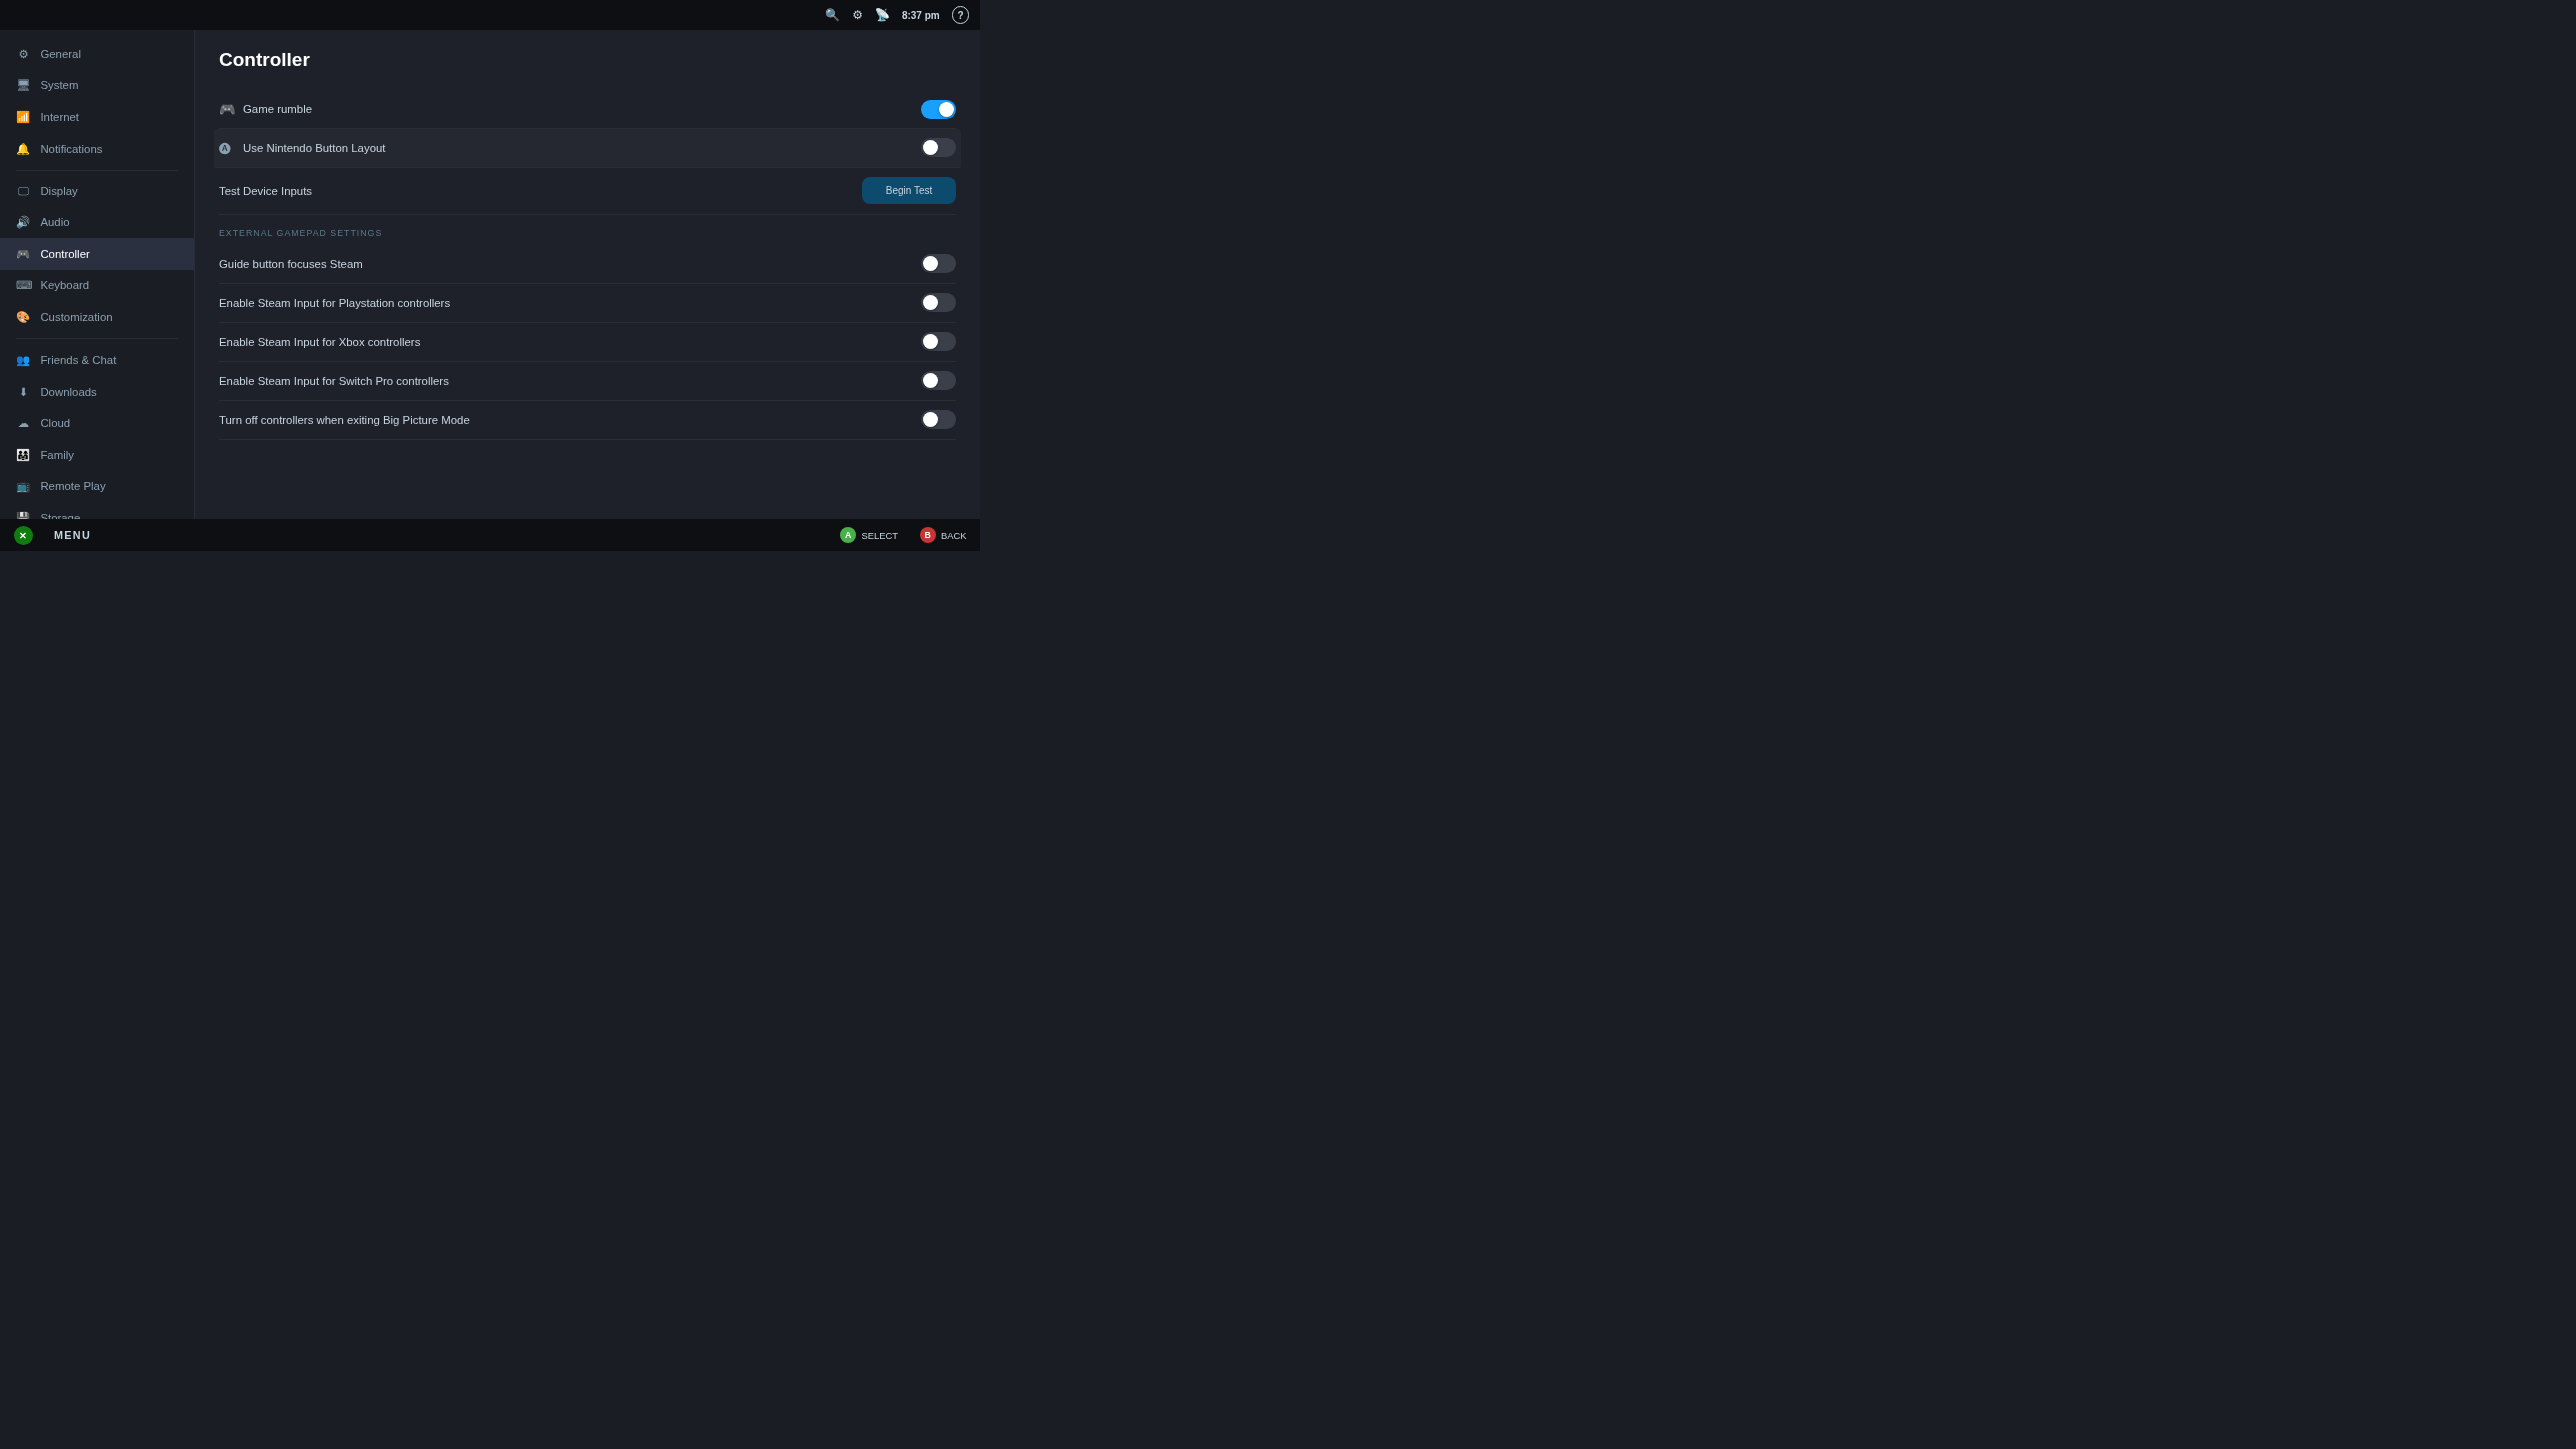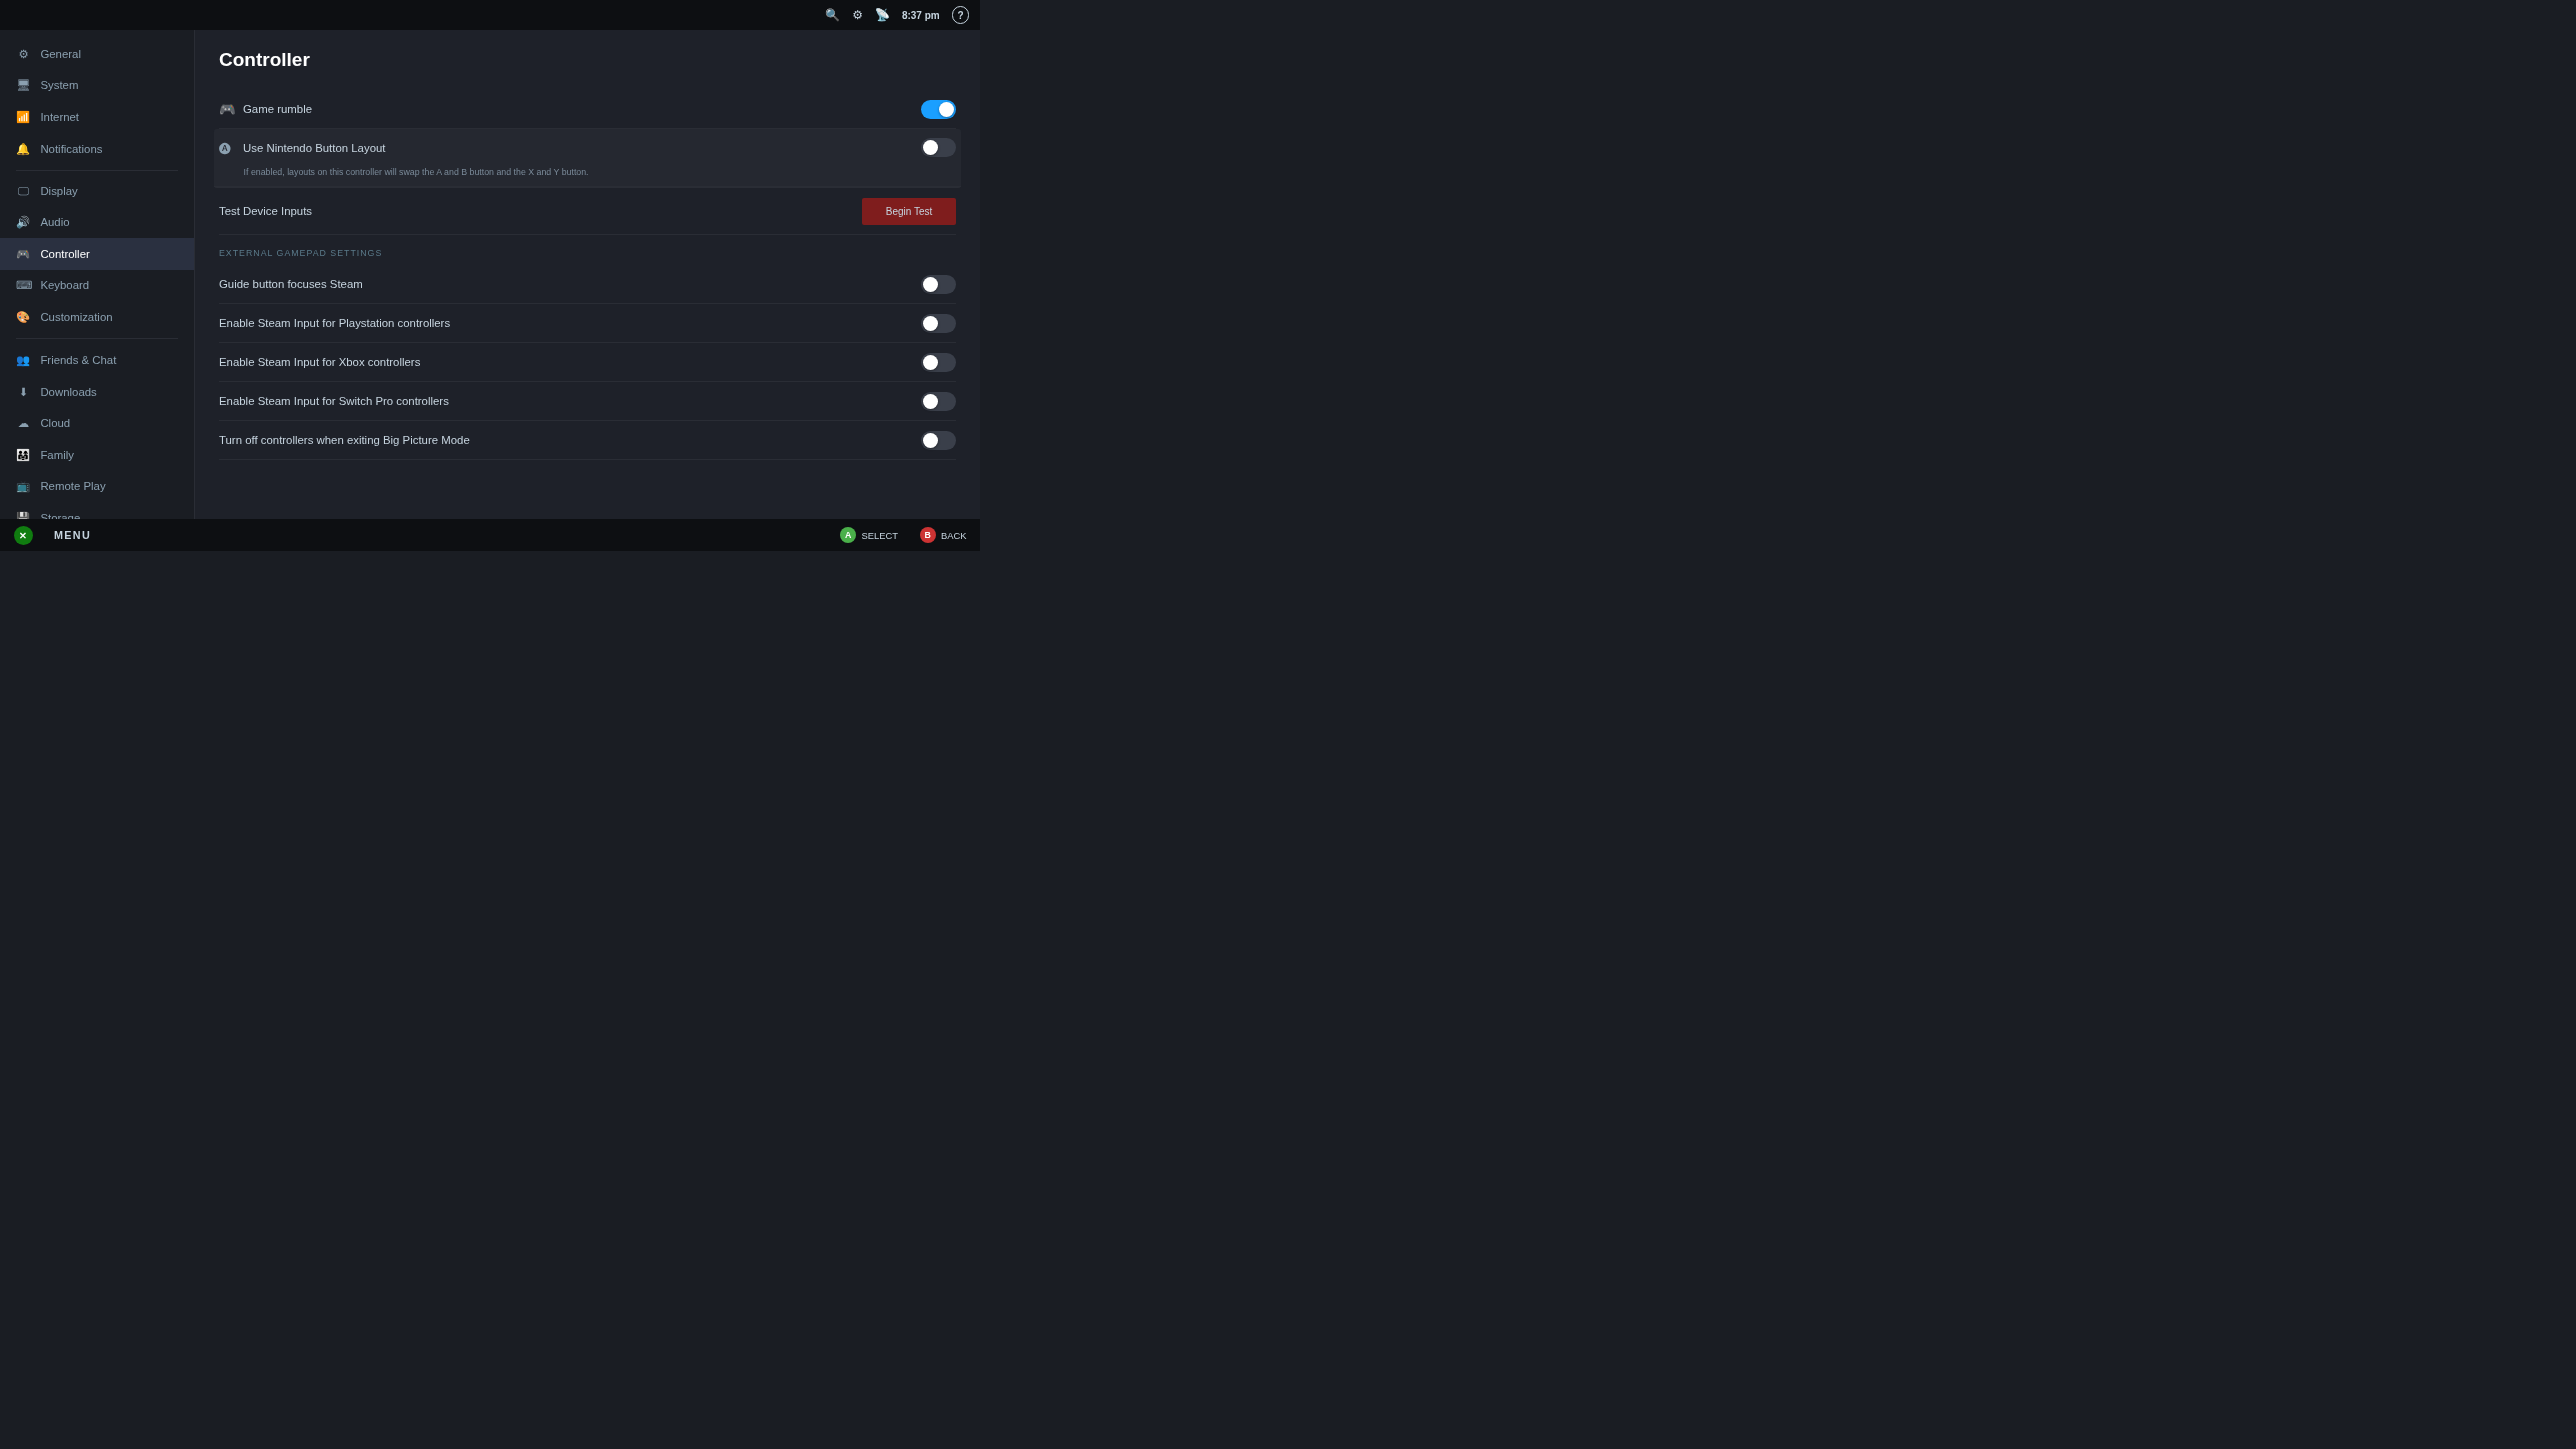--- a/index.html
+++ b/index.html
@@ -156,24 +156,24 @@
       background: #ffffff;
       border-radius: 50%;
       transition: left 0.2s;
       box-shadow: 0 0.7px 2.7px rgba(0,0,0,0.4);
     }
     .toggle.on .toggle-knob { left: 18px; }
     .toggle.off .toggle-knob { left: 2px; }
 
     
     .btn {
-      background: #7f1d1d;
+      background: #0c4a6e;
       color: #c6d4df;
       border: none;
-      border-radius: 2px;
+      border-radius: 8px;
       padding: 8px 14px;
       font-size: 10px;
       cursor: pointer;
       min-width: 94px;
       flex-shrink: 0;
     }
 
     
     .section-header {
       font-size: 8.8px;
@@ -349,21 +349,20 @@
     </div>
 
     <div class="setting-row highlighted" style="display:flex; flex-direction:column; align-items:stretch; padding:0; border-bottom:0.7px solid #2a2d35;">
       <div style="display:flex; align-items:center; padding:9.4px 5.4px;">
         <span class="setting-icon" style="font-size:11.4px;color:#8ba0b0;width:24px;flex-shrink:0;">🅐</span>
         <span class="setting-label">Use Nintendo Button Layout</span>
         <div class="toggle off">
           <div class="toggle-knob"></div>
         </div>
       </div>
-      <p class="setting-desc" style="padding:0 5.4px 9.4px 30px;">If enabled, layouts on this controller will swap the A and B button and the X and Y button.</p>
     </div>
 
     <div class="setting-row">
       <span class="setting-label">Test Device Inputs</span>
       <button class="btn">Begin Test</button>
     </div>
 
 
     <div class="section-header">EXTERNAL GAMEPAD SETTINGS</div>
 

